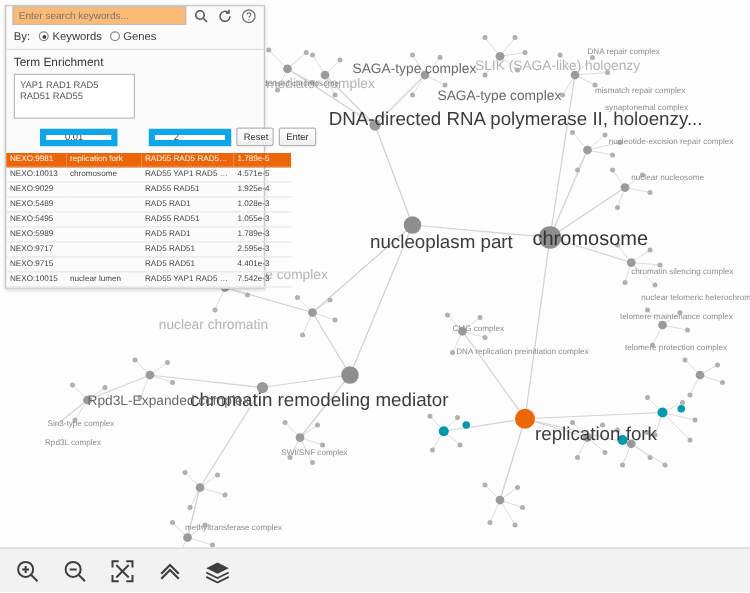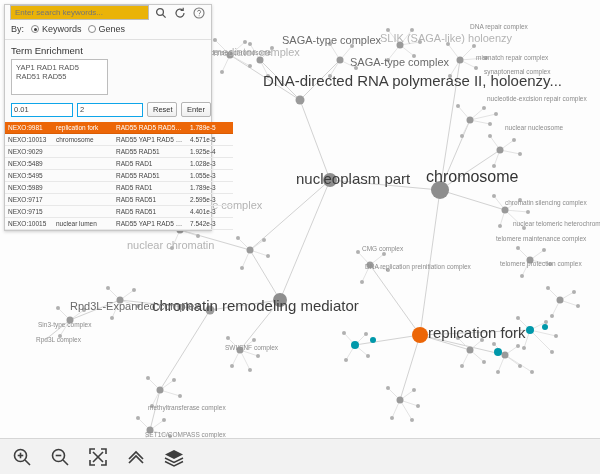--- a/index.html
+++ b/index.html
@@ -27,20 +27,21 @@
     inset: 0;
     width: 600px;
     height: 474px;
   }
   .node-label {
     position: absolute;
     color: #4d4d4d;
     font-family: "Liberation Sans", sans-serif;
     white-space: nowrap;
     pointer-events: none;
+    margin-top: 15px;
   }
   .node-label.big { font-size: 15px; color: #3c3c3c; }
   .node-label.huge { font-size: 16px; color: #333; }
   .node-label.mid { font-size: 11px; color: #6a6a6a; }
   .node-label.small { font-size: 6.5px; color: #8c8c8c; }
   .node-label.faint { color: #b4b4b4; }
 
   
   #panel {
     position: absolute;
@@ -62,21 +63,21 @@
   .search-row {
     display: flex;
     align-items: center;
     padding: 0 5px 4px 5px;
     gap: 4px;
   }
   .search-input {
     flex: 1;
     height: 15px;
     border: 1px solid #bdbdbd;
-    background: #eab308;
+    background: #fdba74;
     font-size: 8px;
     color: #555;
     padding: 0 4px;
     box-sizing: border-box;
     font-family: "Liberation Sans", sans-serif;
   }
   .icon-btn {
     width: 15px;
     height: 15px;
     display: flex;
@@ -136,27 +137,28 @@
   }
   .params-row {
     display: flex;
     align-items: center;
     gap: 4px;
     padding: 0 6px 5px 6px;
   }
   .param-input {
     width: 62px;
     height: 14px;
-    border: 1px solid #0ea5e9;
+    border: 5px solid #0ea5e9;
     background: #fff;
     font-size: 7.5px;
     color: #444;
-    padding: 0 2px;
+    padding: 0 15px;
     box-sizing: border-box;
     font-family: "Liberation Sans", sans-serif;
+    margin-left: 21px;
   }
   .param-input.wide { width: 66px; }
   .btn {
     height: 15px;
     min-width: 30px;
     border: 1px solid #b5b5b5;
     border-radius: 2px;
     background: linear-gradient(#ffffff, #efefef);
     font-size: 7.5px;
     color: #333;

